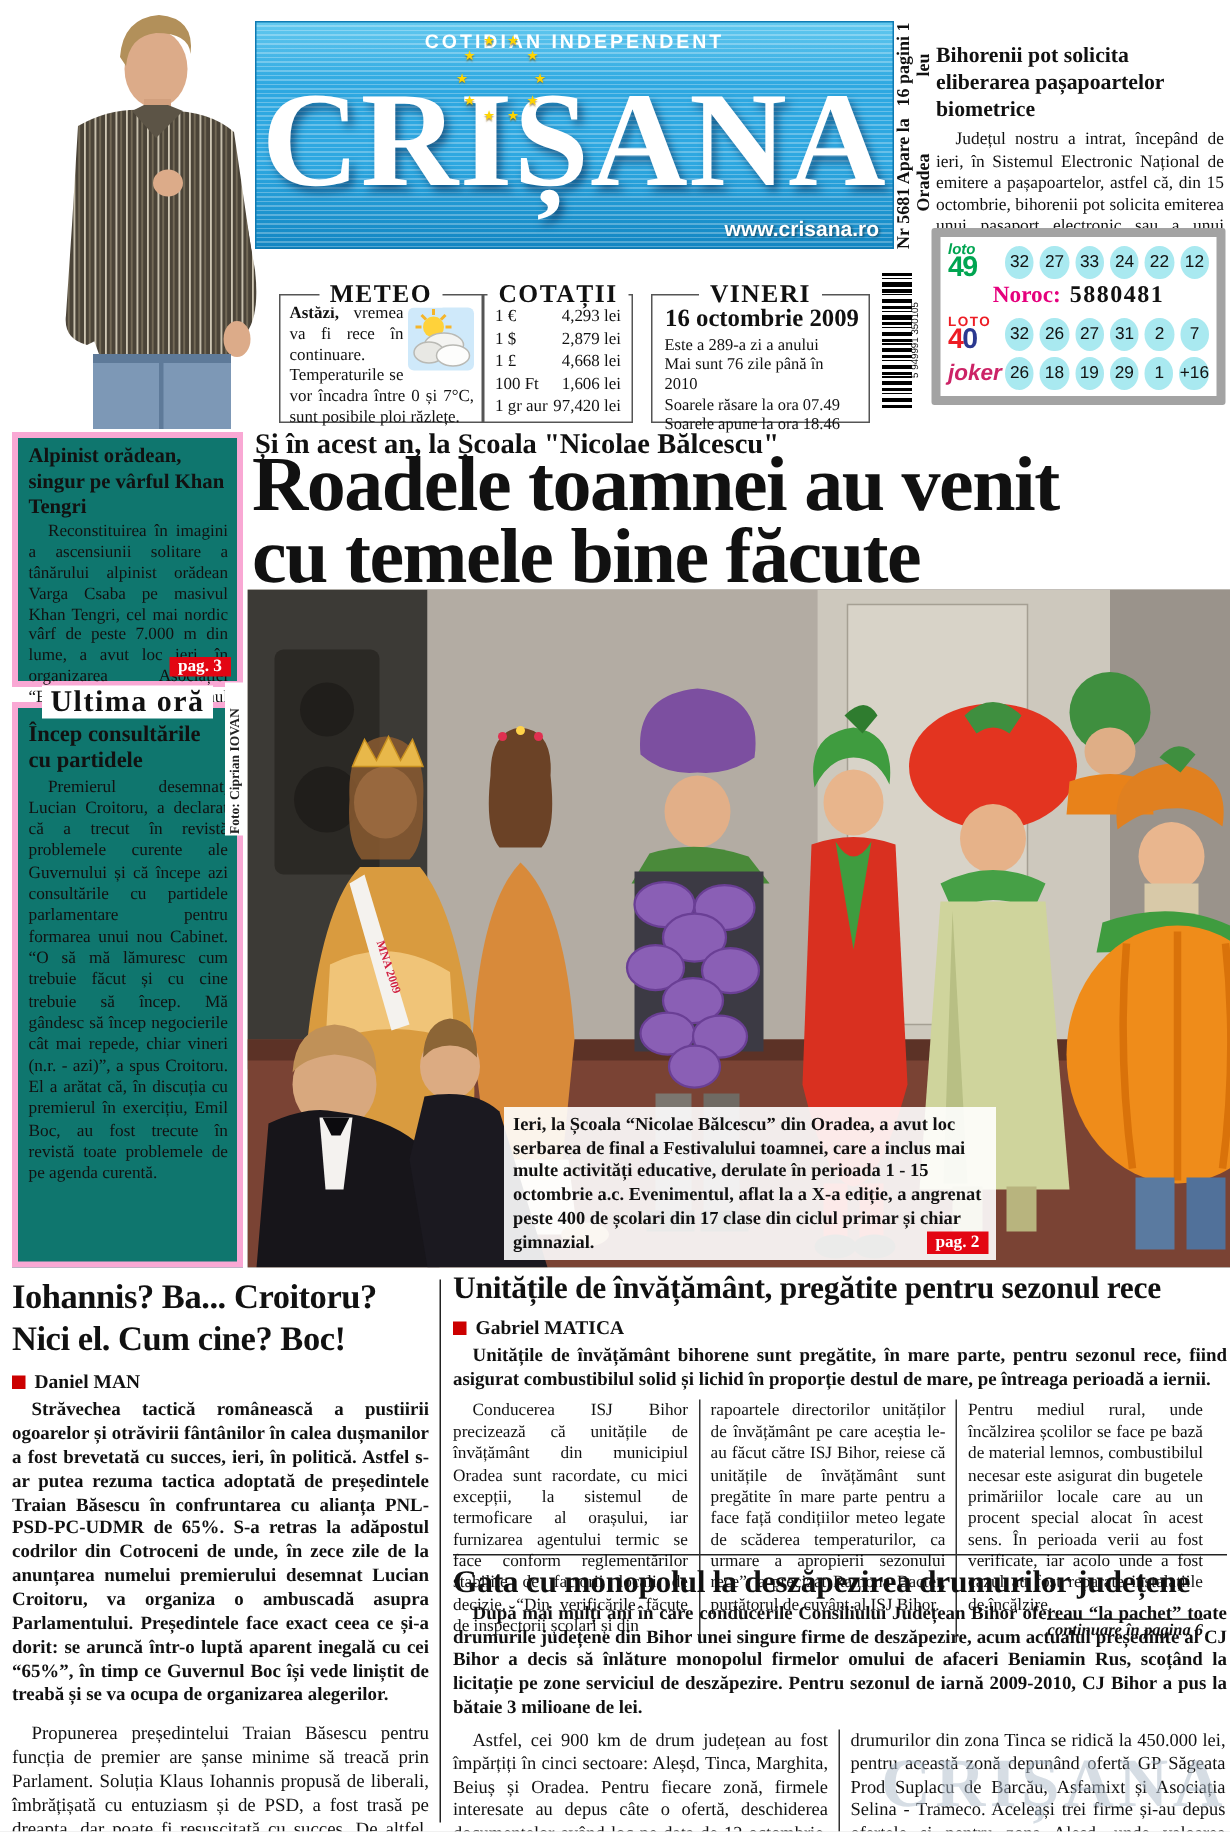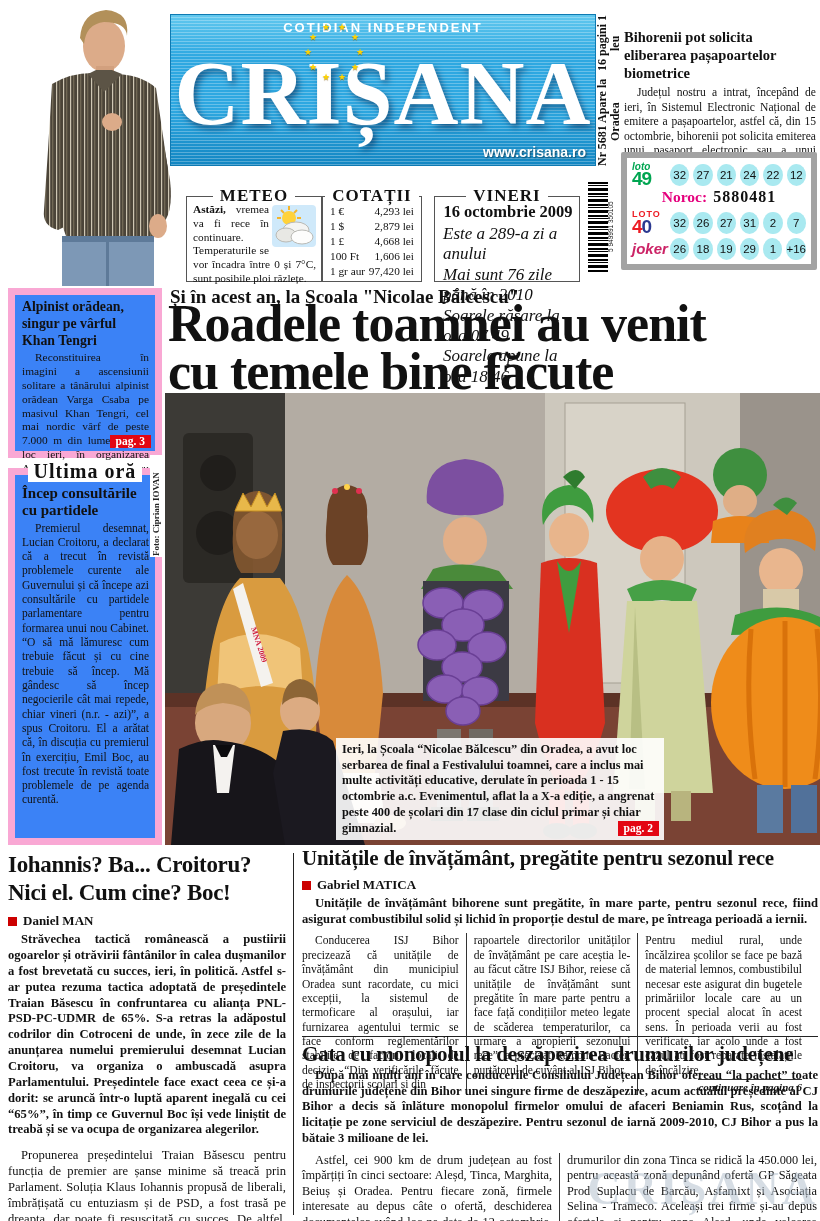--- a/index.html
+++ b/index.html
@@ -38,21 +38,21 @@
   .infobox{border:1px solid #555;background:#fff;}
   .infobox .boxtitle{position:absolute;top:-11px;left:0;width:100%;text-align:center;}
   .infobox .boxtitle span{background:#fff;padding:0 7px;font-weight:bold;font-size:17px;letter-spacing:1px;}
   .meteo{left:174px;top:196px;width:136px;height:86px;padding:6px 5px 4px 6px;box-sizing:border-box;margin-left:12px;}
   .meteo-body{font-size:11.3px;line-height:1.22;}
   .meteo-icon{float:right;width:44px;height:42px;margin:2px 0 2px 3px;background:#cfe9fa;border-radius:4px;}
   .cotatii{left:322px;top:196px;width:100px;height:86px;padding:7px 7px 4px 7px;box-sizing:border-box;}
   .cot-row{display:flex;justify-content:space-between;font-size:11.3px;line-height:1.33;}
   .vineri{left:434px;top:196px;width:146px;height:86px;padding:5px 6px 4px 8px;box-sizing:border-box;}
   .vineri-date{font-weight:bold;font-size:16.5px;text-align:center;margin-bottom:2px;}
-  .vineri-line{font-size:17px;line-height:1.2;font-style:italic;}
+  .vineri-line{font-size:11px;line-height:1.2;}
 
   
   .passport{left:624px;top:28px;width:192px;}
   .passport h3{margin:0 0 4px 0;font-size:14.5px;line-height:1.25;}
   .passport p{margin:0;font-size:11.6px;line-height:1.24;}
   .lotto{left:621px;top:152px;width:196px;height:118px;border:6px solid #a3a3a3;border-radius:2px;
     box-sizing:border-box;padding:4px 5px 2px 5px;background:#fff;}
   .lotto-row{display:flex;align-items:center;height:26px;}
   .lotto-logo{width:34px;flex:0 0 34px;line-height:.85;font-family:"Liberation Sans",sans-serif;}
   .l49 .t{color:#00a551;font-weight:bold;font-style:italic;font-size:10px;display:block;}
@@ -62,21 +62,21 @@
   .l40 .n i{color:#2b3990;font-style:normal;}
   .ljk{color:#cc2366;font-weight:bold;font-style:italic;font-size:15px;}
   .ball{width:22px;height:22px;border-radius:50%;background:#a9e9f0;margin-left:4px;
     display:flex;align-items:center;justify-content:center;
     font-family:"Liberation Sans",sans-serif;font-weight:normal;font-size:11.5px;color:#111;}
   .noroc{display:flex;justify-content:center;align-items:baseline;height:22px;}
   .noroc .lab{color:#e5007d;font-weight:bold;font-size:15.5px;margin-right:6px;}
   .noroc .val{font-weight:bold;font-size:16px;letter-spacing:1px;}
 
   
-  .sidebox{border:7px solid #f9a8d4;background:#3b82f6;box-sizing:border-box;font-family:Liberation Serif, serif;}
+  .sidebox{border:4px solid #f9a8d4;background:#0f766e;box-sizing:border-box;font-family:Liberation Serif, serif;}
   .alpinist{left:8px;top:288px;width:154px;height:170px;padding:4px 6px 4px 7px;}
   .alpinist h3{margin:0;font-size:13.8px;line-height:1.22;}
   .alpinist p{margin:2px 0 0 0;font-size:11.4px;line-height:1.21;}
   .pagbadge{background:#e30613;color:#fff;font-weight:bold;font-size:11.5px;padding:0 6px 1px 6px;}
   .alp-badge{position:absolute;right:4px;bottom:3px;}
   .ultima{left:8px;top:468px;width:154px;height:377px;padding:8px 6px 4px 7px;}
   .ultima-title{position:absolute;top:-15px;left:0;width:100%;text-align:center;}
   .ultima-title span{background:#fff;padding:0 6px;font-weight:bold;font-size:20px;letter-spacing:1px;}
   .ultima h3{margin:2px 0 1px 0;font-size:15px;line-height:1.15;}
   .ultima p{margin:0;font-size:11.5px;line-height:1.245;}
@@ -232,21 +232,21 @@
   <div class="abs passport">
     <h3>Bihorenii pot solicita eliberarea pașapoartelor biometrice</h3>
     <p class="just ind">Județul nostru a intrat, începând de ieri, în Sistemul Electronic Național de emitere a pașapoartelor, astfel că, din 15 octombrie, bihorenii pot solicita emiterea unui pașaport electronic sau a unui pașaport simplu temporar.</p>
   </div>
 
   <div class="abs lotto">
     <div class="lotto-row">
       <span class="lotto-logo l49"><span class="t">loto</span><span class="n">49</span></span>
       <span class="ball">32</span>
       <span class="ball">27</span>
-      <span class="ball">21</span>
+      <span class="ball">33</span>
       <span class="ball">24</span>
       <span class="ball">22</span>
       <span class="ball">12</span>
     </div>
     <div class="noroc">
       <span class="lab">Noroc:</span>
       <span class="val">5880481</span>
     </div>
     <div class="lotto-row">
       <span class="lotto-logo l40"><span class="t">LOTO</span><span class="n"><span>4</span><i>0</i></span></span>

